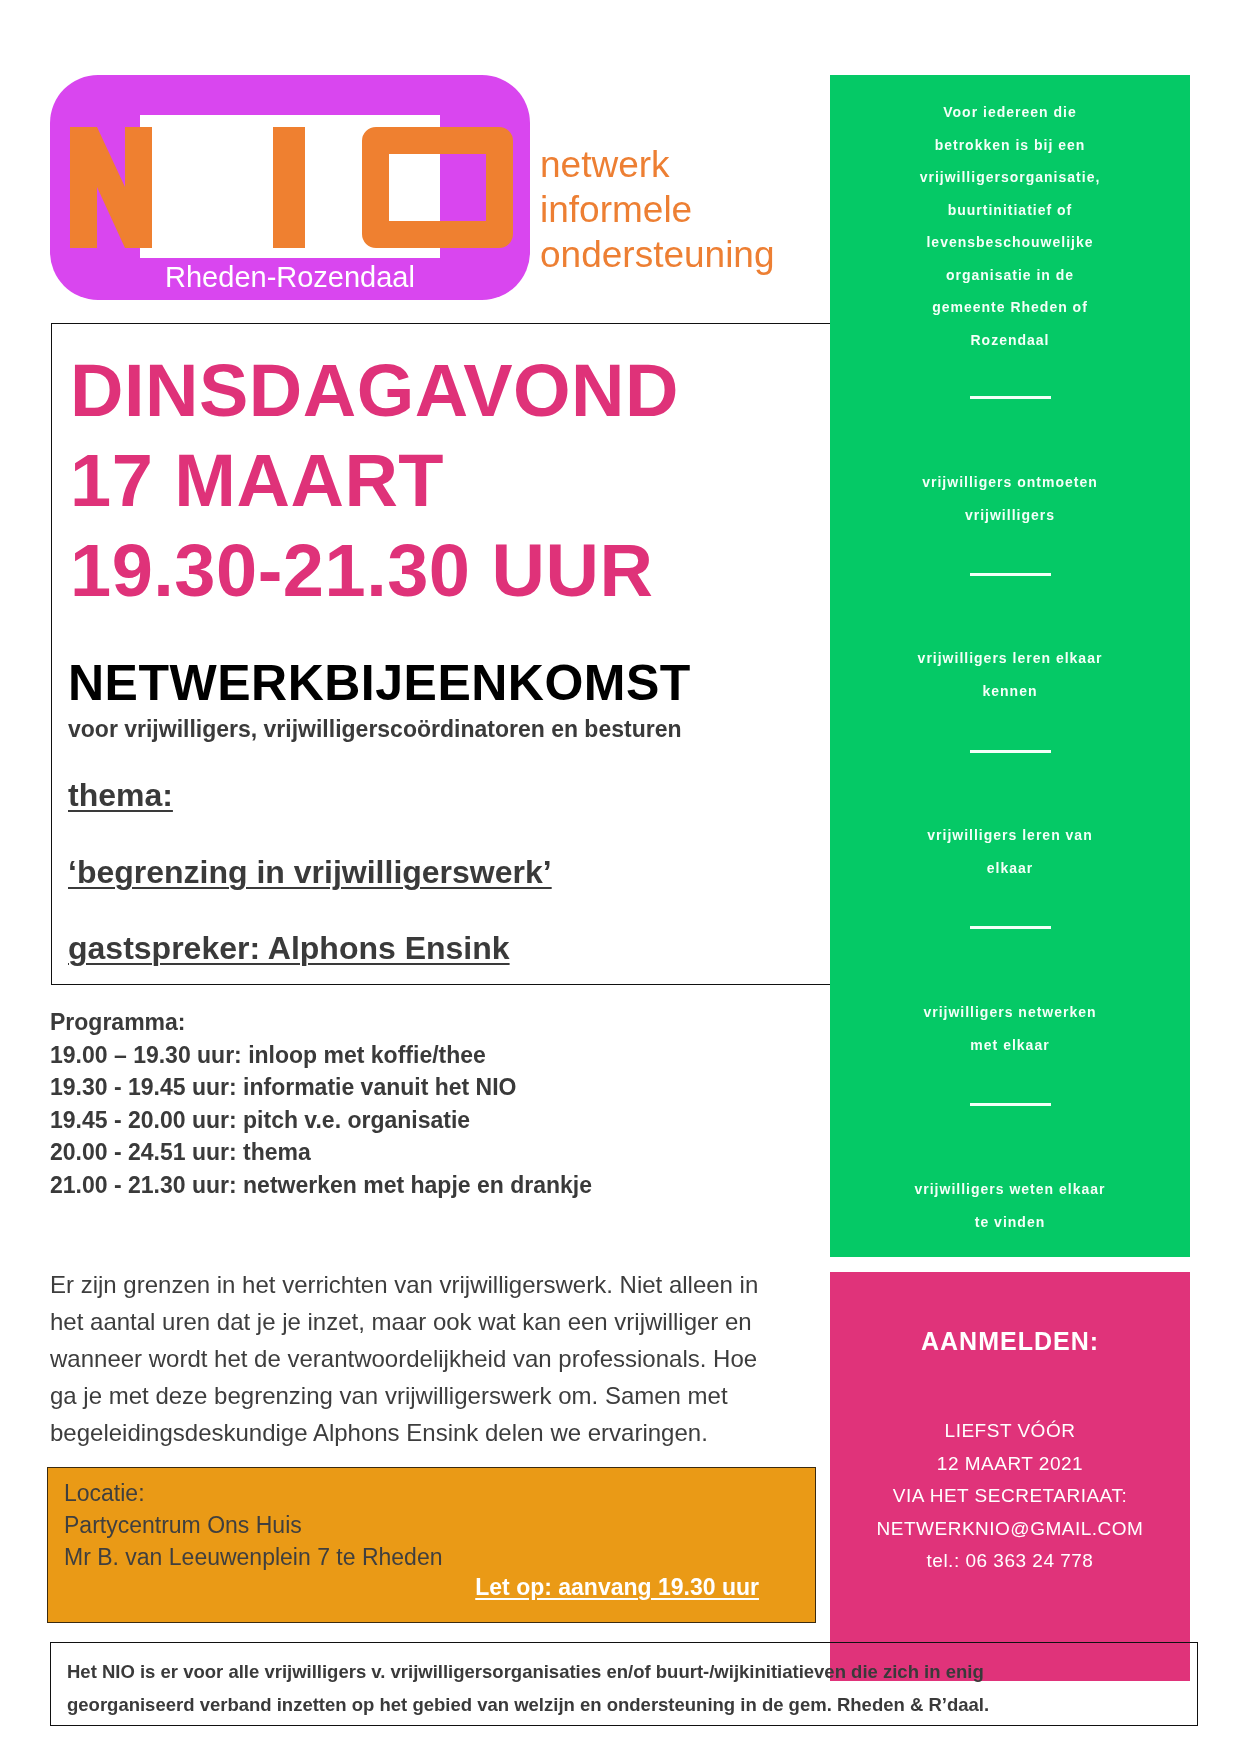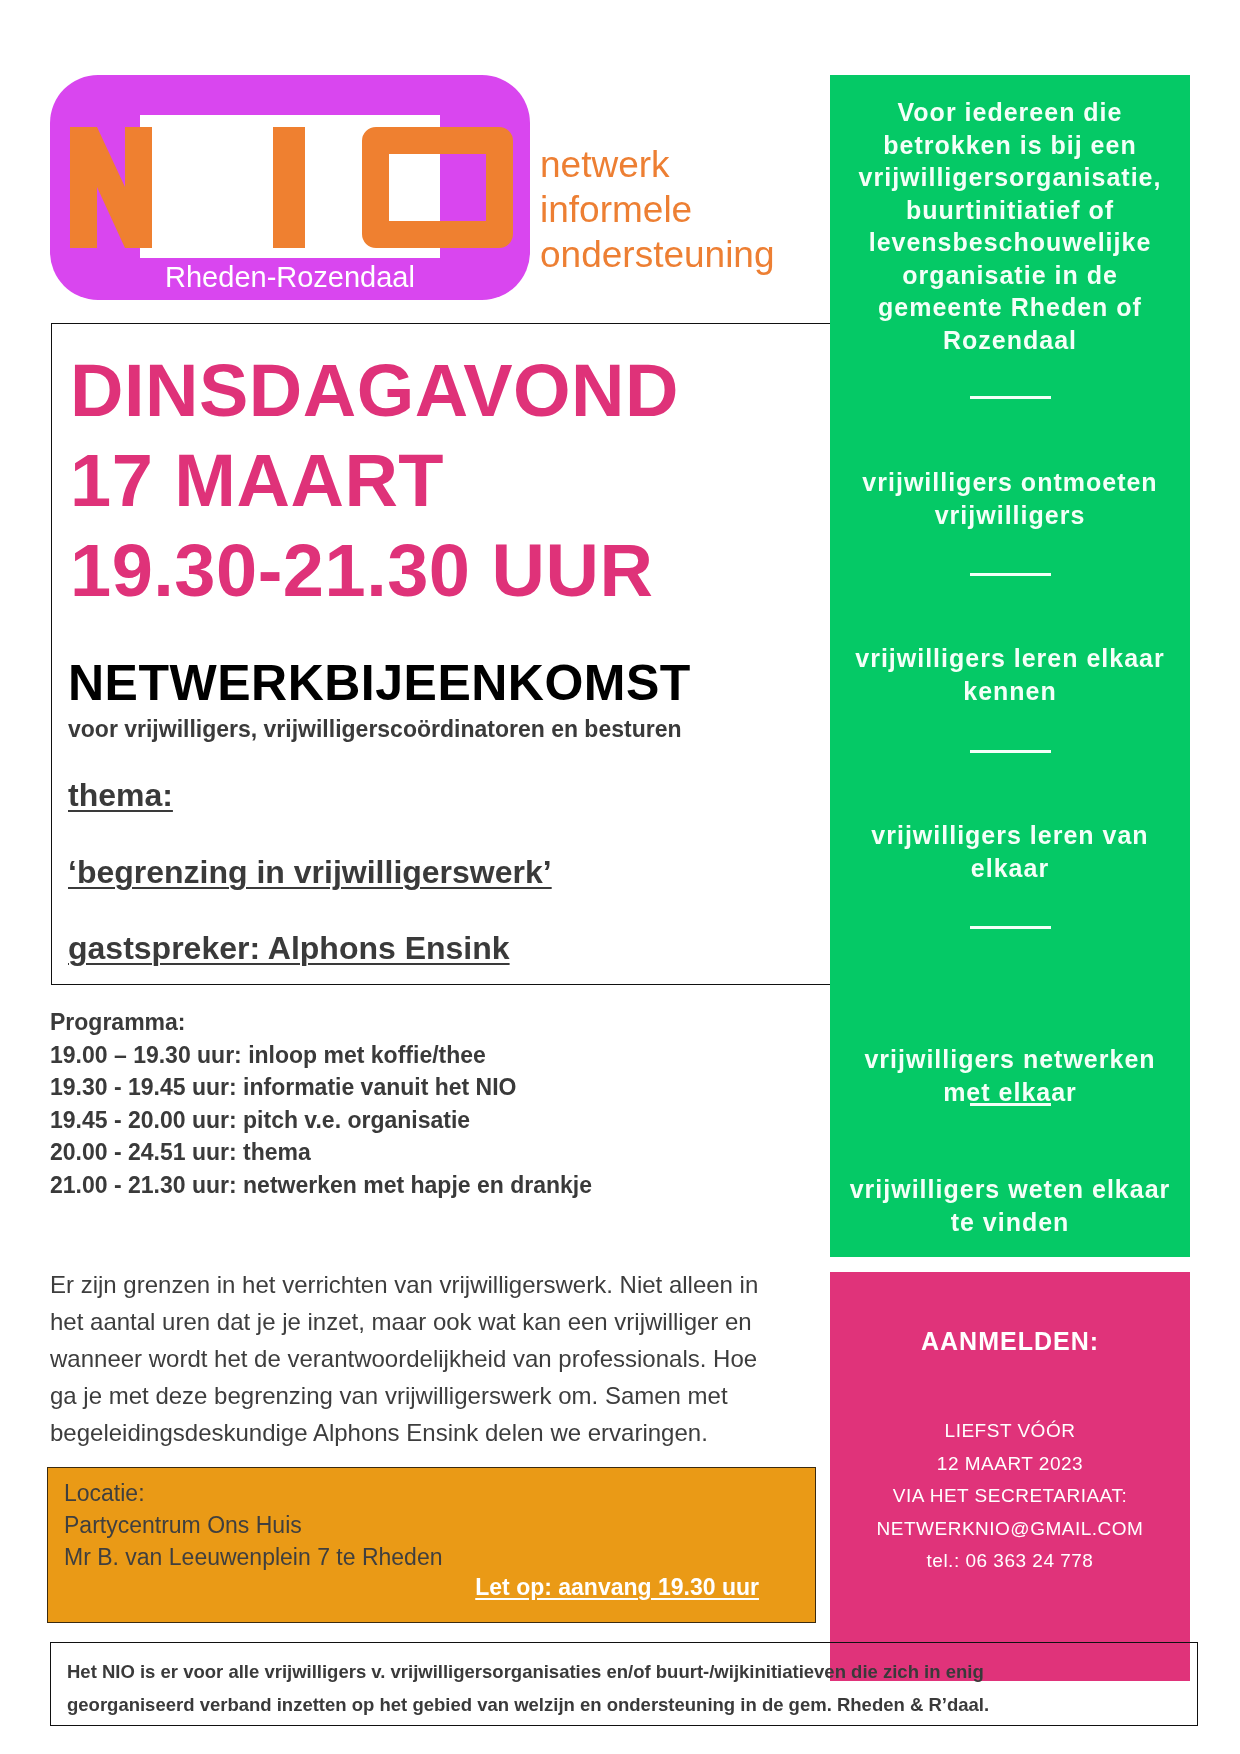--- a/index.html
+++ b/index.html
@@ -29,21 +29,21 @@
   
   .para { left:50px; top:1250px; width:760px; font-size:24px; color:#3d3d3d; line-height:37px;margin-top:16px; }
 
   
   .loc { left:47px; top:1467px; width:769px; height:156px; background:#ea9a16; border:1.5px solid #3a2a10; box-sizing:border-box; }
   .loc-line { left:16px; font-size:23px; font-weight:normal; color:#3f3f3f; white-space:nowrap; }
   .loc-note { right:56px; top:106px; font-size:23px; font-weight:bold; color:#ffffff; text-decoration:underline; text-underline-offset:3px; white-space:nowrap; }
 
   
   .green { left:830px; top:75px; width:360px; height:1182px; background:#05c966; color:#f4fff8; text-align:center; }
-  .g-text { left:0; width:360px; font-size:25px; font-weight:bold; line-height:32.5px; letter-spacing:1px; }
+  .g-text { left:0; width:360px; font-size:14px; font-weight:bold; line-height:32.5px; letter-spacing:1px; }
   .g-sep { left:140px; width:81px; height:3px; background:#f4fff8; }
 
   
   .pink { left:830px; top:1272px; width:360px; height:409px; background:#e0337a; color:#fff; text-align:center; }
   .p-head { left:0; width:360px; top:55px; font-size:25px; font-weight:bold; letter-spacing:1px; }
   .p-lines { left:0; width:360px; top:143px; font-size:19px; font-weight:normal; line-height:32.5px; letter-spacing:0.5px; }
 
   
   .footer { left:50px; top:1642px; width:1148px; height:84px; border:1.5px solid #111; box-sizing:border-box; }
   .footer-text { left:16px; top:12px; font-size:18.5px; font-weight:bold; color:#3a3a3a; line-height:33px; white-space:nowrap; }
@@ -125,37 +125,37 @@
     <div>kennen</div>
   </div>
 
   <div class="abs g-sep" style="top:675px"></div>
   <div class="abs g-text" style="top:744px">
     <div>vrijwilligers leren van</div>
     <div>elkaar</div>
   </div>
 
   <div class="abs g-sep" style="top:851px"></div>
-  <div class="abs g-text" style="top:968px">
+  <div class="abs g-text" style="top:921px">
     <div>vrijwilligers netwerken</div>
     <div>met elkaar</div>
   </div>
 
   <div class="abs g-sep" style="top:1028px"></div>
   <div class="abs g-text" style="top:1098px">
     <div>vrijwilligers weten elkaar</div>
     <div>te vinden</div>
   </div>
 </div>
 
 <div class="abs pink">
   <div class="abs p-head">AANMELDEN:</div>
   <div class="abs p-lines">
     <div>LIEFST VÓÓR</div>
-    <div>12 MAART 2023</div>
+    <div>12 MAART 2021</div>
     <div>VIA HET SECRETARIAAT:</div>
     <div>NETWERKNIO@GMAIL.COM</div>
     <div>tel.: 06 363 24 778</div>
   </div>
 </div>
 
 <div class="abs footer">
   <div class="abs footer-text">
     <div>Het NIO is er voor alle vrijwilligers v. vrijwilligersorganisaties en/of buurt-/wijkinitiatieven die zich in enig</div>
     <div>georganiseerd verband inzetten op het gebied van welzijn en ondersteuning in de gem. Rheden &amp; R’daal.</div>

